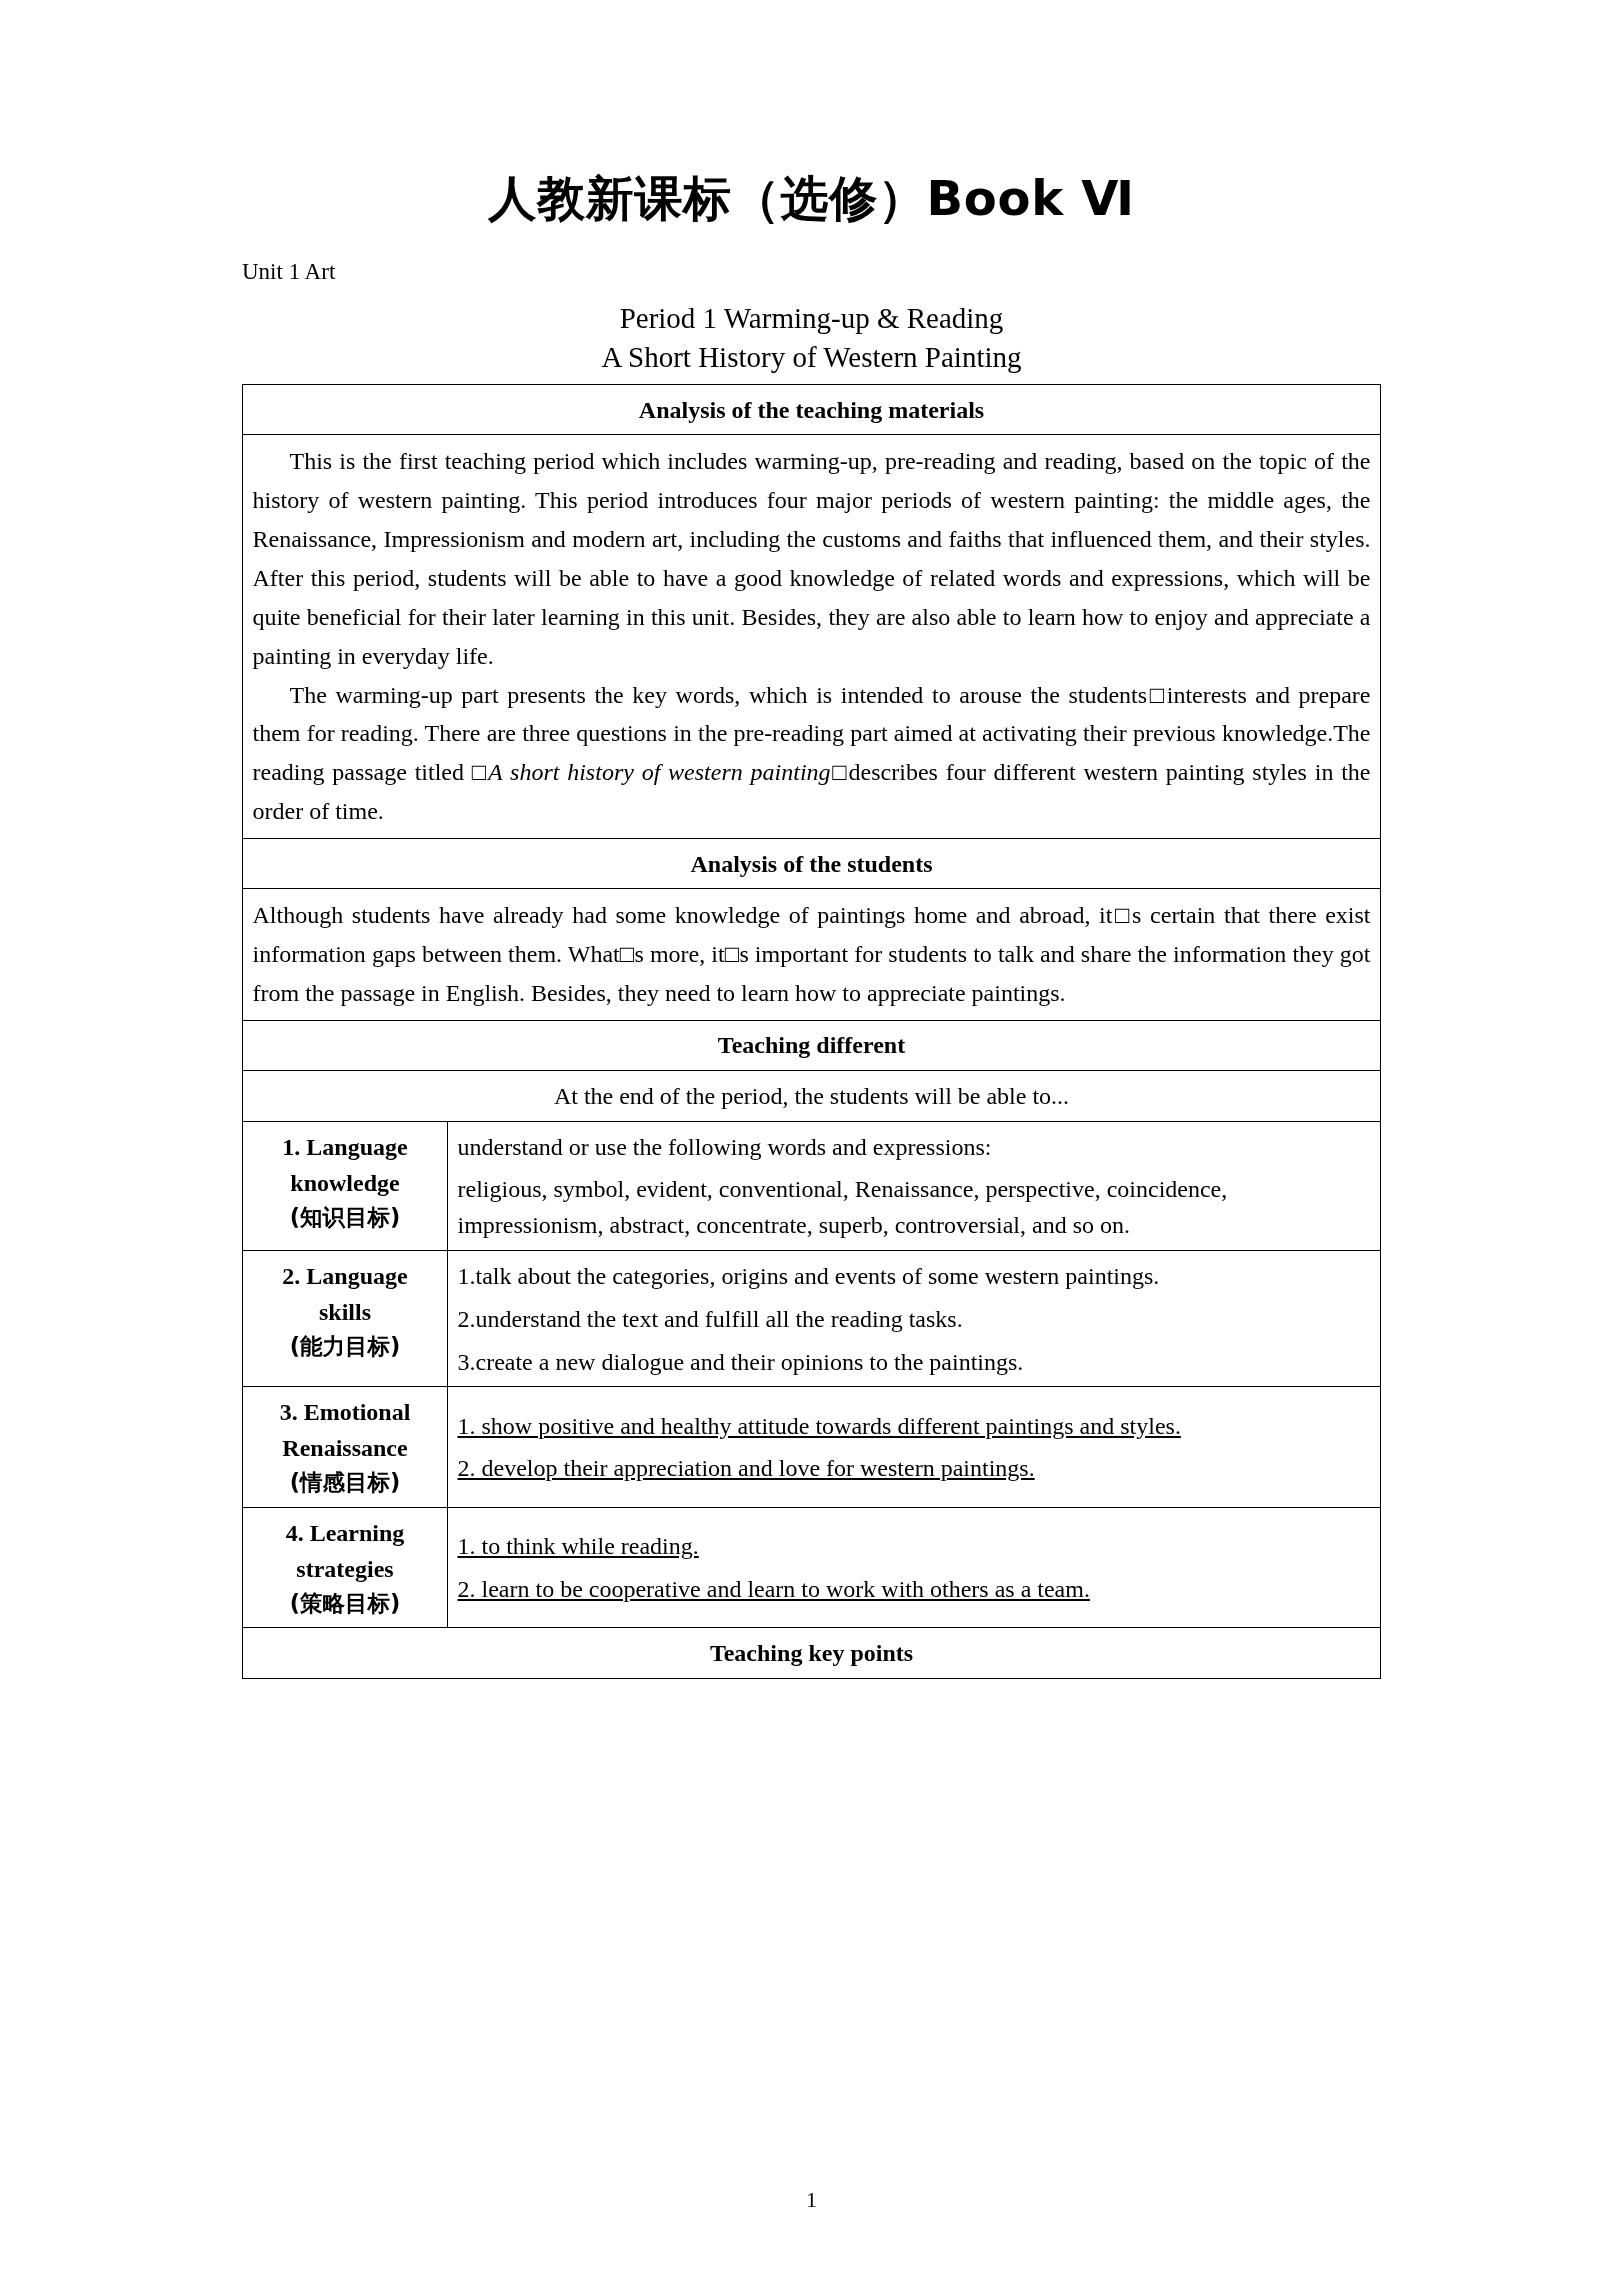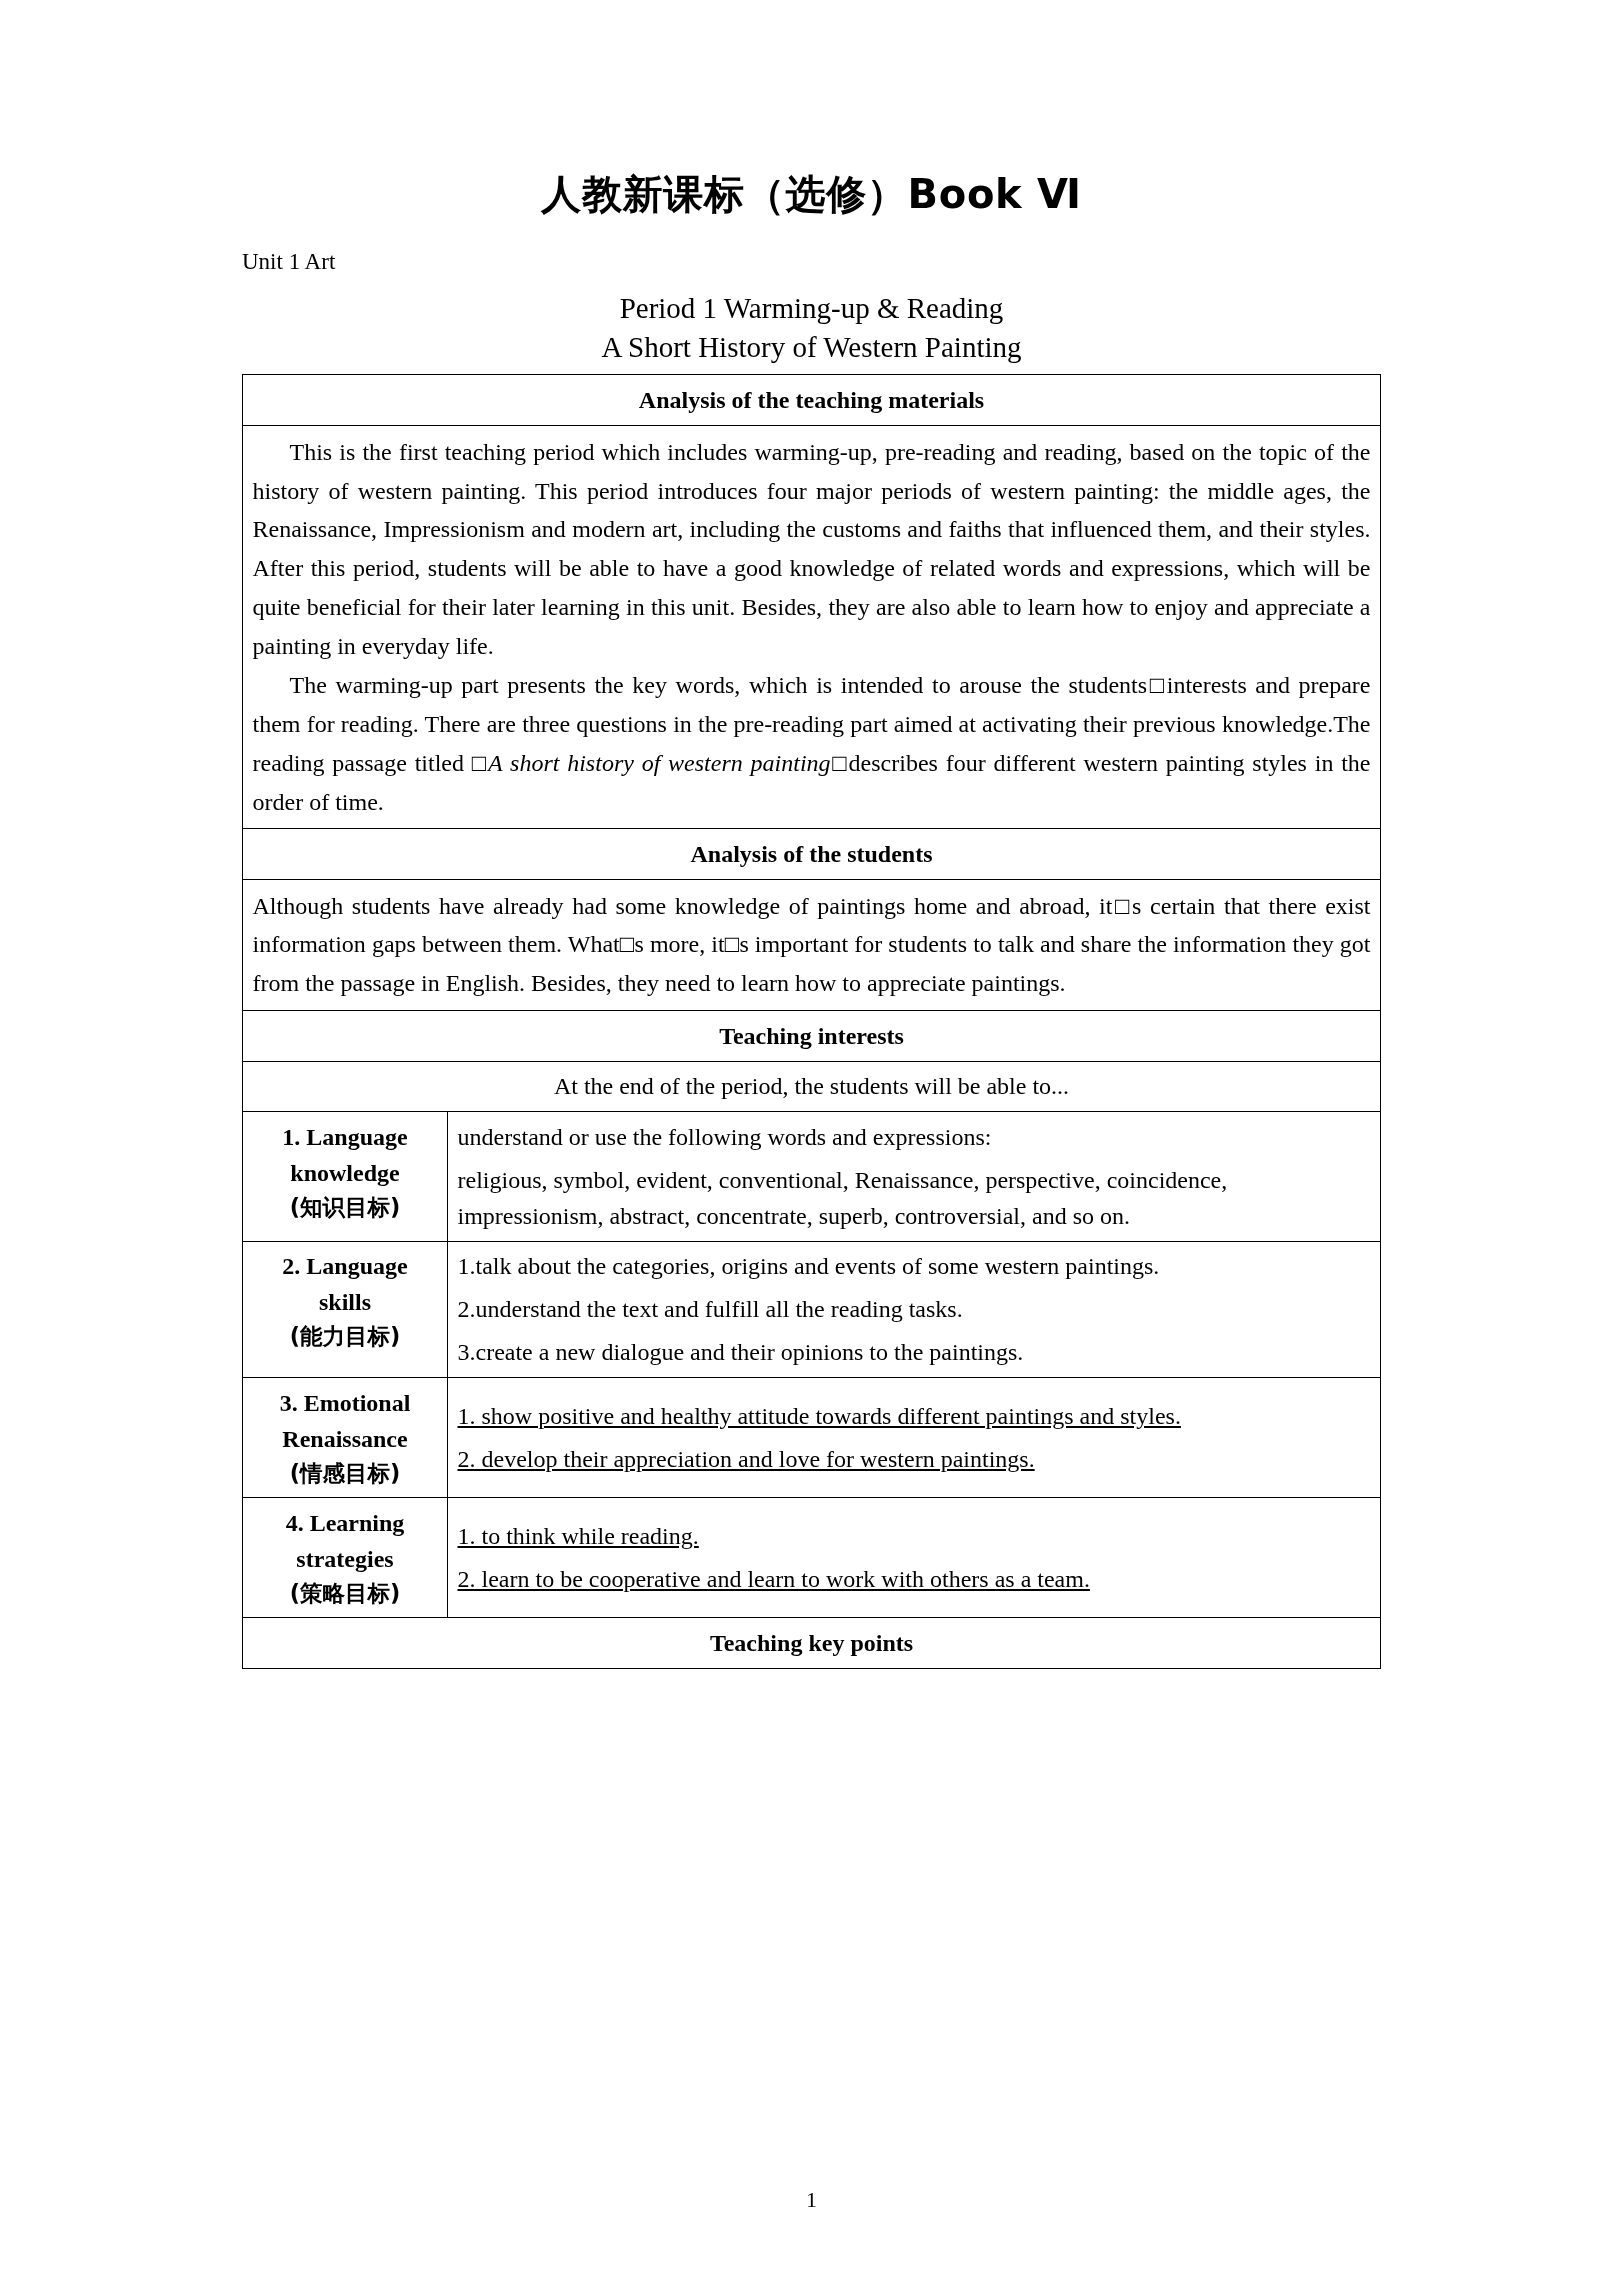--- a/index.html
+++ b/index.html
@@ -14,21 +14,21 @@
   }
   .page {
     width: 1623px;
     min-height: 2295px;
     box-sizing: border-box;
     padding: 170px 242px 41px 242px;
     position: relative;
   }
   .doc-title {
     text-align: center;
-    font-size: 40px;
+    font-size: 48px;
     font-weight: bold;
     letter-spacing: 0.7px;
     margin: 0 0 30px 0;
     line-height: 1.2;
   }
   .doc-subtitle {
     font-size: 23px;
     font-weight: normal;
     margin: 0 0 13.6px 0;
     line-height: 1.2;
@@ -150,21 +150,21 @@
       </tr>
       <tr>
         <td class="section-head" colspan="2">Analysis of the students</td>
       </tr>
       <tr>
         <td colspan="2">
           <p class="para noindent">Although students have already had some knowledge of paintings home and abroad, it□s certain that there exist information gaps between them. What□s more, it□s important for students to talk and share the information they got from the passage in English. Besides, they need to learn how to appreciate paintings.</p>
         </td>
       </tr>
       <tr>
-        <td class="section-head" colspan="2">Teaching interests</td>
+        <td class="section-head" colspan="2">Teaching different</td>
       </tr>
       <tr>
         <td class="center-note" colspan="2">At the end of the period, the students will be able to...</td>
       </tr>
 
       <tr>
         <td class="objective-label">
           <div>1. Language</div>
           <div>knowledge</div>
           <div class="zh">(知识目标)</div>

